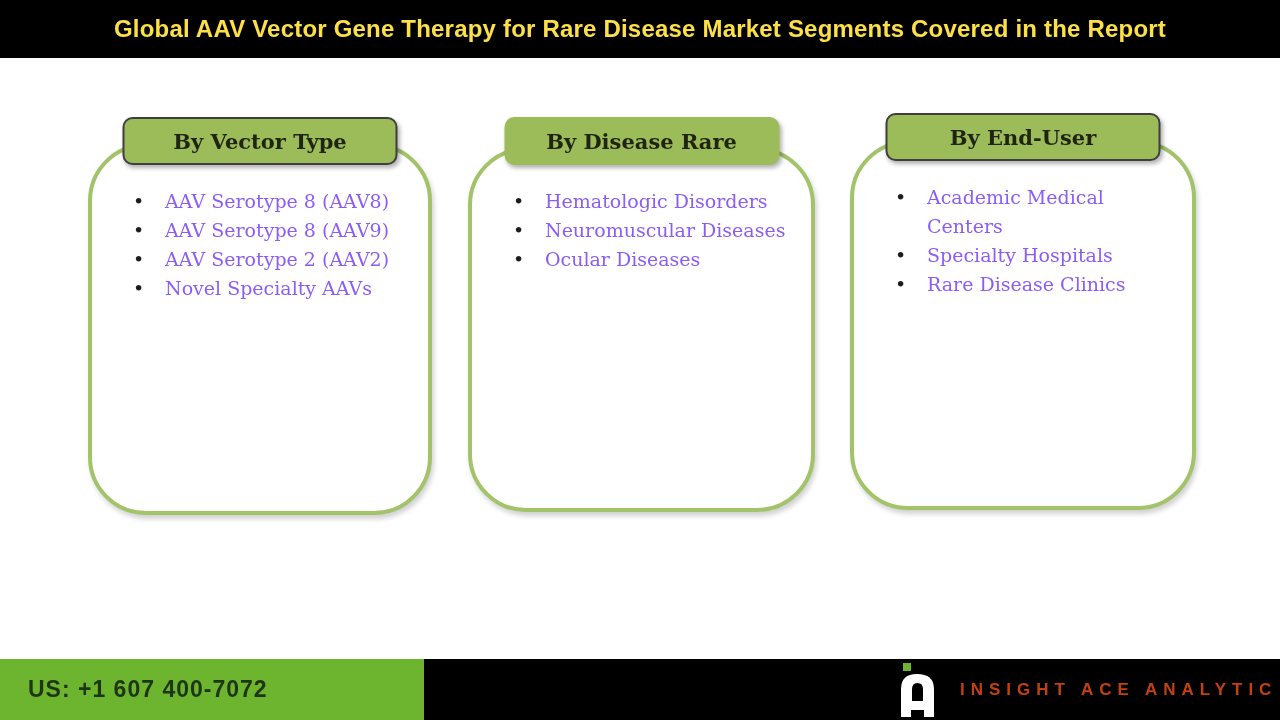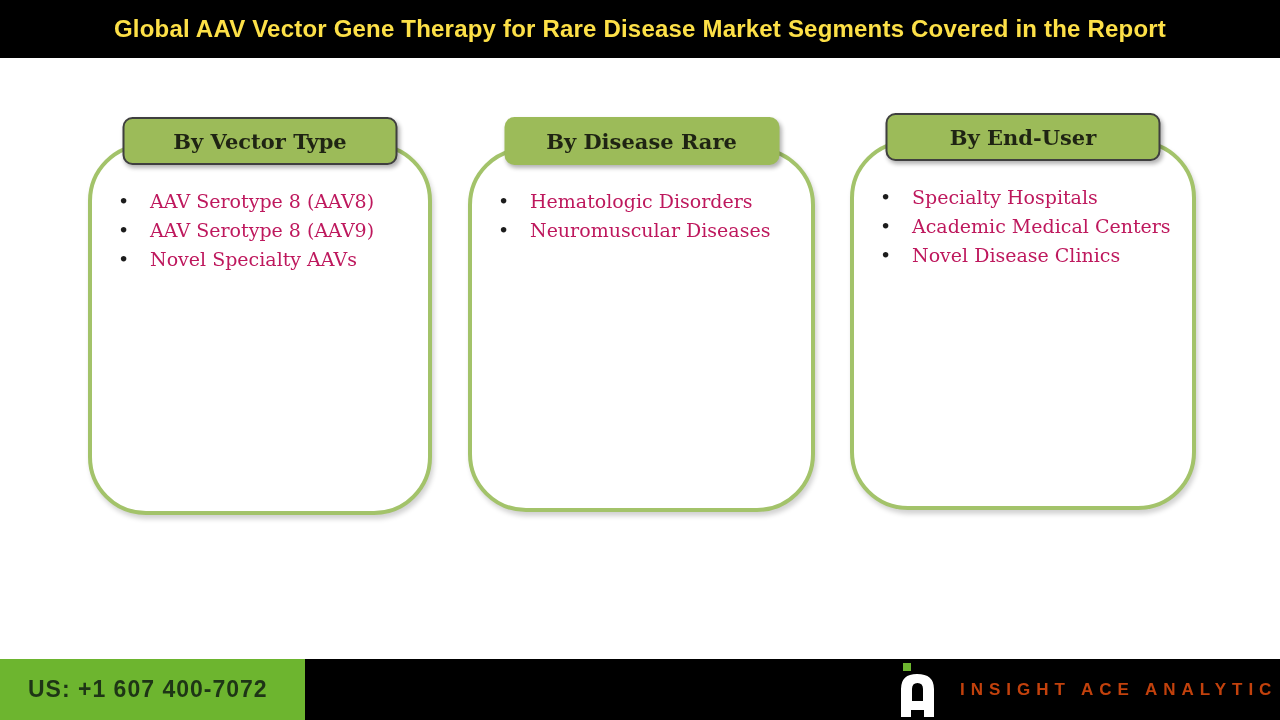--- a/index.html
+++ b/index.html
@@ -47,31 +47,31 @@
     font-weight:bold;font-size:21px;color:#1f2413;
   }
 
   .seg-list{
     position:absolute;left:0;top:26px;width:100%;
     margin:0;padding:44px 18px 0 62px;list-style:none;box-sizing:border-box;z-index:1;
   }
   .seg-list li{
     position:relative;
     font-family:"DejaVu Serif","Liberation Serif",serif;
-    font-size:19px;line-height:29px;color:#be185d;
+    font-size:19px;line-height:29px;color:#8b5cf6;margin-left:15px;
   }
   .seg-list li::before{
     content:"\2022";position:absolute;left:-32px;top:0;
     font-size:19px;color:#1c1c1c;
   }
 
   
   .footer-bar{position:absolute;left:0;top:659px;width:1280px;height:61px;background:#000000;}
   .footer-green{
-    position:absolute;left:0;top:0;width:305px;height:61px;background:#6db52f;
+    position:absolute;left:0;top:0;width:424px;height:61px;background:#6db52f;
     display:flex;align-items:center;
   }
   .footer-green span{
     margin-left:28px;font-size:23px;font-weight:bold;color:#1e3516;
     letter-spacing:1px;font-family:"Liberation Sans",sans-serif;
   }
   .footer-brand{
     position:absolute;left:900px;top:0;height:61px;
     display:flex;align-items:center;gap:24px;
   }
@@ -89,44 +89,46 @@
 </div>
 
 <div class="col col-1">
   <div class="seg-box"></div>
   <div class="seg-tab">
     <span>By Vector Type</span>
   </div>
   <ul class="seg-list">
       <li>AAV Serotype 8 (AAV8)</li>
       <li>AAV Serotype 8 (AAV9)</li>
+      <li>AAV Serotype 2 (AAV2)</li>
       <li>Novel Specialty AAVs</li>
     </ul>
 </div>
 
 <div class="col col-2">
   <div class="seg-box"></div>
   <div class="seg-tab no-dark-border">
     <span>By Disease Rare</span>
   </div>
   <ul class="seg-list">
       <li>Hematologic Disorders</li>
       <li>Neuromuscular Diseases</li>
+      <li>Ocular Diseases</li>
     </ul>
 </div>
 
 <div class="col col-3">
   <div class="seg-box"></div>
   <div class="seg-tab">
     <span>By End-User</span>
   </div>
   <ul class="seg-list">
+      <li>Academic Medical Centers</li>
       <li>Specialty Hospitals</li>
-      <li>Academic Medical Centers</li>
-      <li>Novel Disease Clinics</li>
+      <li>Rare Disease Clinics</li>
     </ul>
 </div>
 
 <div class="footer-bar">
   <div class="footer-green">
     <span>US: +1 607 400-7072</span>
   </div>
   <div class="footer-brand">
     <div class="logo">
       <svg width="36" height="54" viewBox="0 0 36 54">

